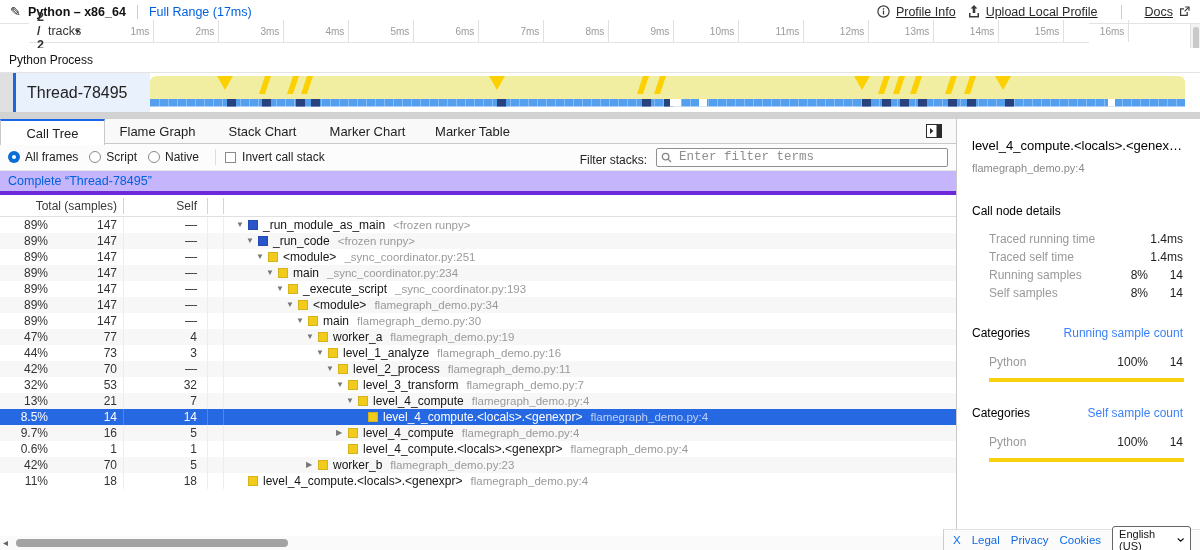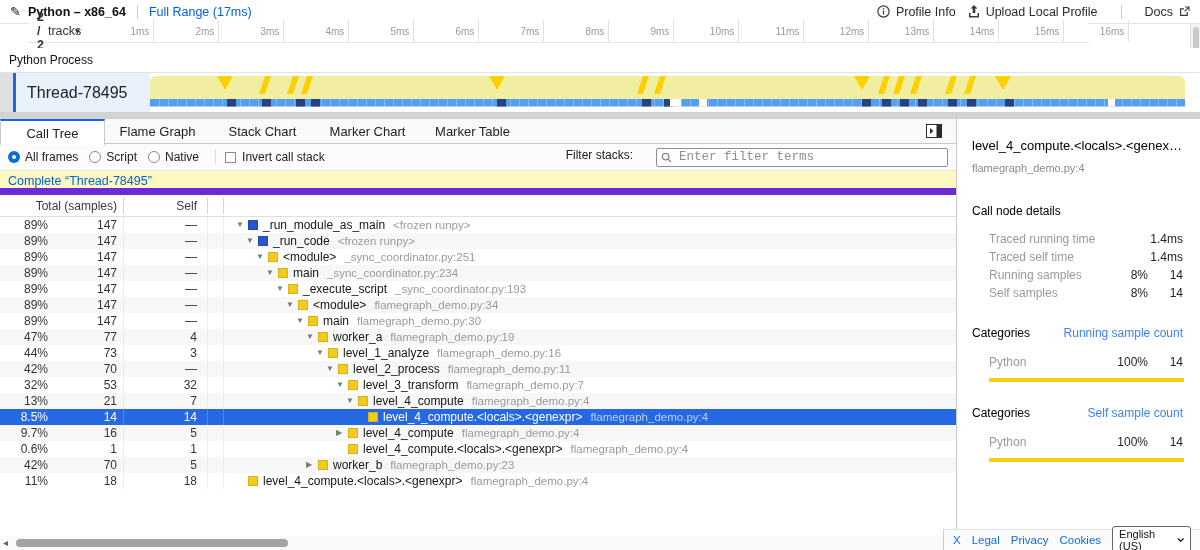--- a/index.html
+++ b/index.html
@@ -7,21 +7,21 @@
   body { position:relative; background:#fff; font-family:"Liberation Sans","DejaVu Sans",sans-serif; color:#1a1a1a; }
   .abs { position:absolute; }
 
   
   .top-bar { left:0; top:0; width:1200px; height:24px; background:#fff; border-bottom:1px solid #e3e3e3;
              display:flex; align-items:center; padding:0 10px; }
   .pencil { font-size:13px; color:#111; margin-right:7px; }
   .app-title { font-weight:bold; font-size:12.5px; color:#111; }
   .vsep { width:1px; height:14px; background:#ccc; margin:0 11px; }
   .range-link { font-size:12.5px; color:#0060df; cursor:pointer; }
-  .top-right { margin-left:auto; display:flex; align-items:center; gap:12px; }
+  .top-right { margin-left:auto; display:flex; align-items:center; gap:12px;text-decoration:underline; }
   .top-btn { display:flex; align-items:center; gap:6px; font-size:12.5px; color:#2b2b2b; cursor:pointer; }
   .top-btn svg { display:block; }
 
   
   .ruler { left:0; top:20px; width:1060px; height:23px; background:#fff; border-bottom:1px solid #e3e3e3; display:flex;margin-left:29px; }
   .tracks-button { width:150px; height:100%; display:flex; align-items:center; padding:0 8px; font-size:12.5px; color:#333; cursor:pointer; position:relative; }
   .tracks-button b { margin-right:4px; }
   .tracks-caret { position:absolute; right:8px; font-size:8px; color:#333; }
   .ticks { display:flex; height:100%; }
   .tick { width:65px; height:100%; border-right:1px solid #e0e0e0; font-size:10px; color:#9a9a9a;
@@ -52,31 +52,31 @@
 
   
   .settings { left:0; top:144px; width:956px; height:27px; background:#fcfcfc; border-bottom:1px solid #e6e6e6;
               display:flex; align-items:center; padding:0 8px; font-size:12px; color:#222; }
   .radio { width:12px; height:12px; border-radius:50%; border:1px solid #8a8a8a; background:#fff; display:inline-block; margin-right:5px; flex:none; }
   .radio.sel { border:none; background:#0a6cd6; position:relative; }
   .radio.sel::after { content:""; position:absolute; left:4px; top:4px; width:4px; height:4px; border-radius:50%; background:#fff; }
   .opt { display:flex; align-items:center; margin-right:11px; cursor:pointer; }
   .set-sep { width:1px; height:16px; background:#ddd; margin:0 9px 0 5px; }
   .checkbox { width:11px; height:11px; border:1px solid #8a8a8a; background:#fff; display:inline-block; margin-right:6px; flex:none; }
-  .filter-wrap { margin-left:auto; display:flex; align-items:flex-start; gap:23px; }
+  .filter-wrap { margin-left:auto; display:flex; align-items:flex-end; gap:9px; }
   .filter-label { font-size:12px; color:#222; }
   .input-box { position:relative; width:292px; height:19px; }
   .filter-input { width:100%; height:100%; border:1px solid #8f8f8f; border-radius:2px; padding:0 4px 0 22px;
                   font-size:12.5px; font-family:Liberation Mono, monospace; color:#222; outline:none; }
   .filter-input::placeholder { color:#8e8e8e; }
   .search-ic { position:absolute; left:5px; top:4px; }
 
   
-  .breadcrumb-row { left:0; top:171px; width:956px; height:24px; background:#fef9c3; border-bottom:7px solid #6d28d9;
-                    display:flex; align-items:flex-end; padding-left:8px; }
+  .breadcrumb-row { left:0; top:171px; width:956px; height:24px; background:#c4b5fd; border-bottom:4px solid #6d28d9;
+                    display:flex; align-items:center; padding-left:8px; }
   .breadcrumb-link { font-size:12.5px; color:#0060df; cursor:pointer; }
 
   
   .thead { left:0; top:195px; width:956px; height:22px; background:#fff; border-bottom:1px solid #e0e0e0;
            display:flex; align-items:center; font-size:12px; color:#3a3a3a; }
   .h-total { width:124px; text-align:right; padding-right:6px; border-right:1px solid #d5d5d5; height:16px; line-height:16px; }
   .h-self  { width:84px;  text-align:right; padding-right:10px; border-right:1px solid #d5d5d5; height:16px; line-height:16px; }
   .h-gap   { width:16px; border-right:1px solid #d5d5d5; height:16px; }
   .tree-body { left:0; top:217px; width:956px; }
   .tree-row { display:flex; height:16px; line-height:16px; font-size:12px; cursor:default; }

